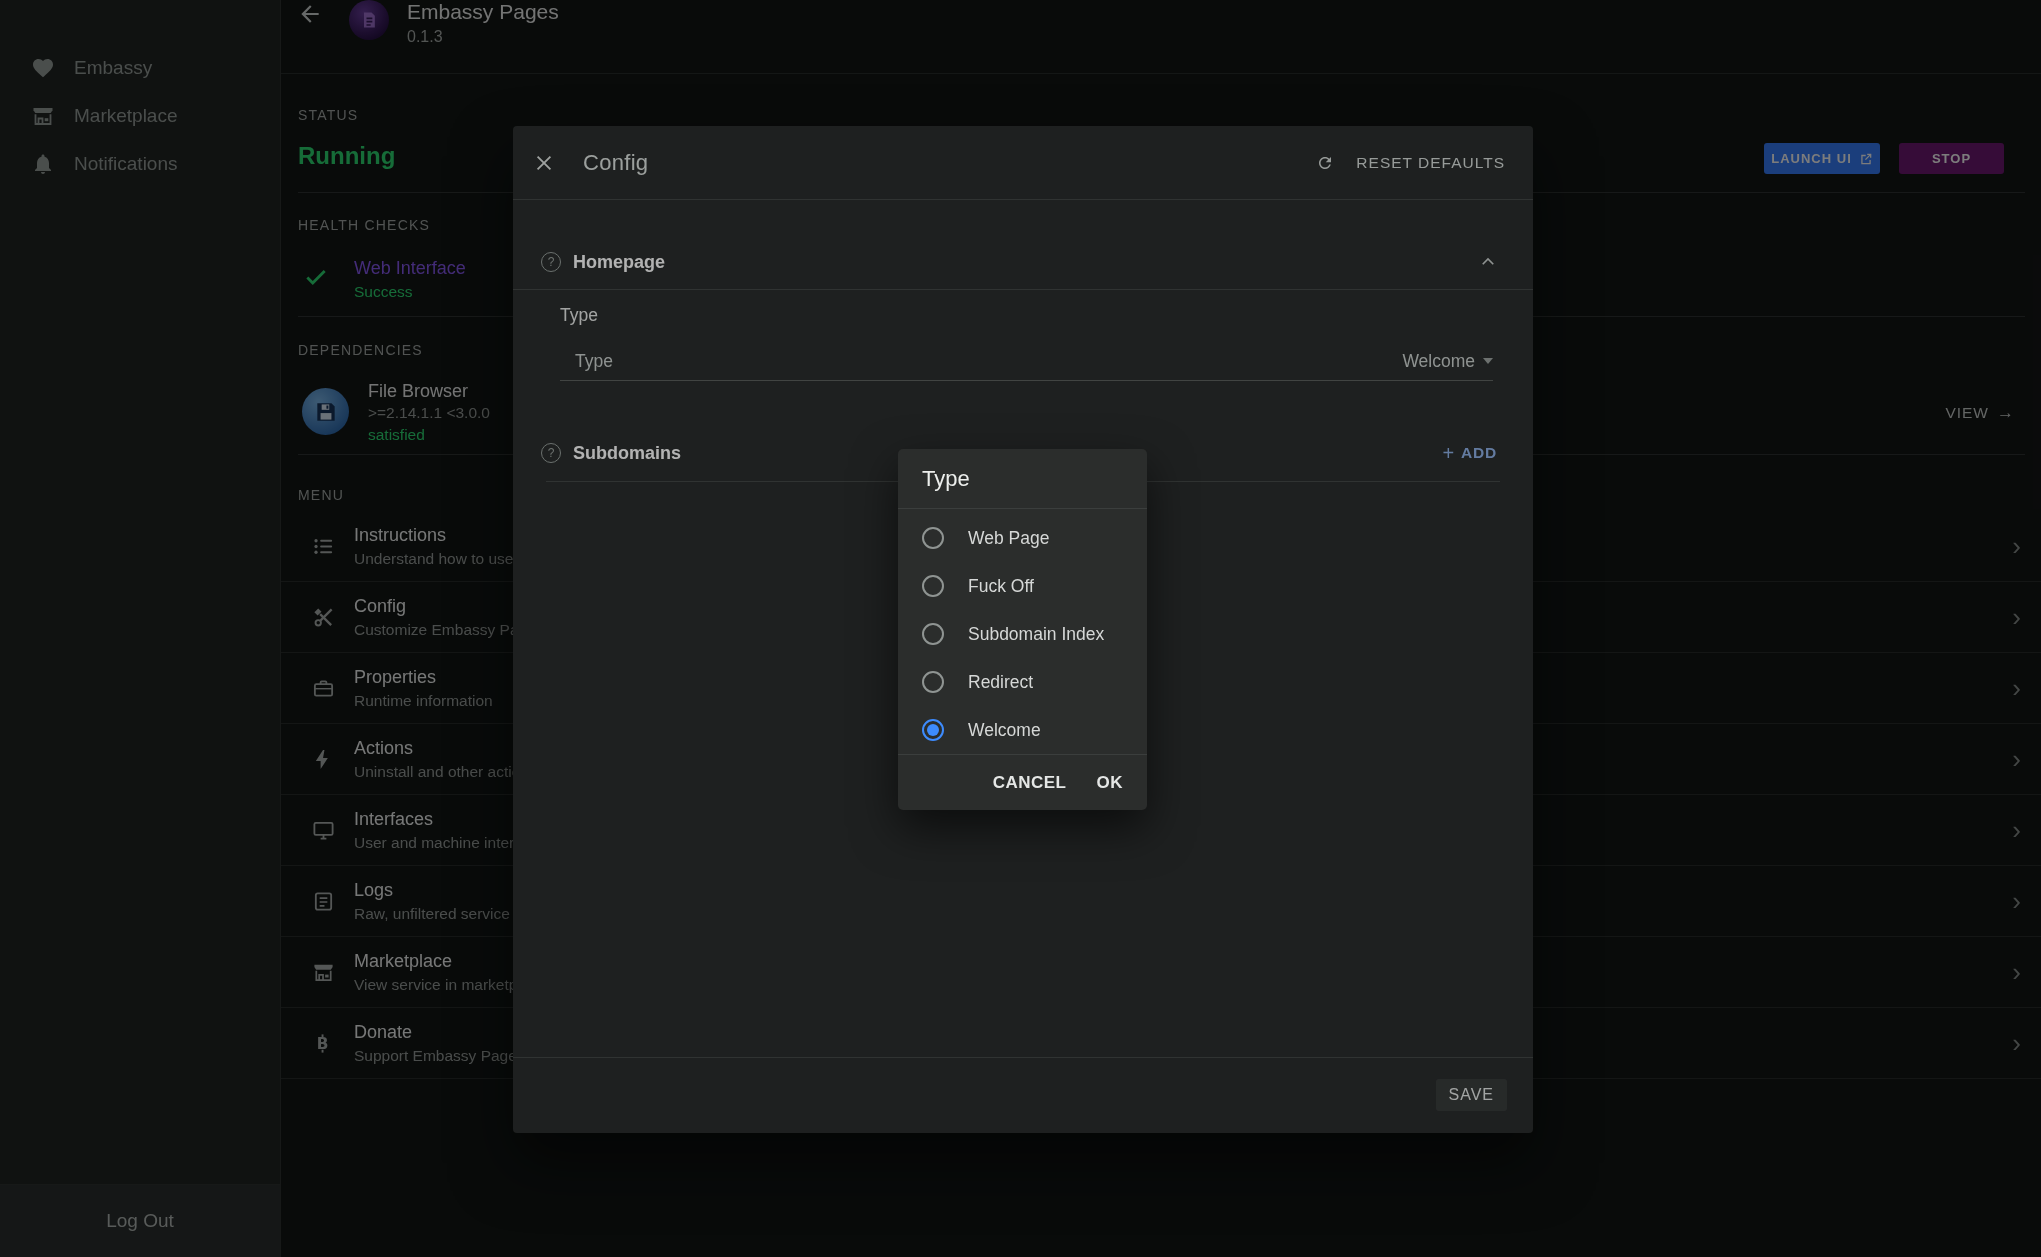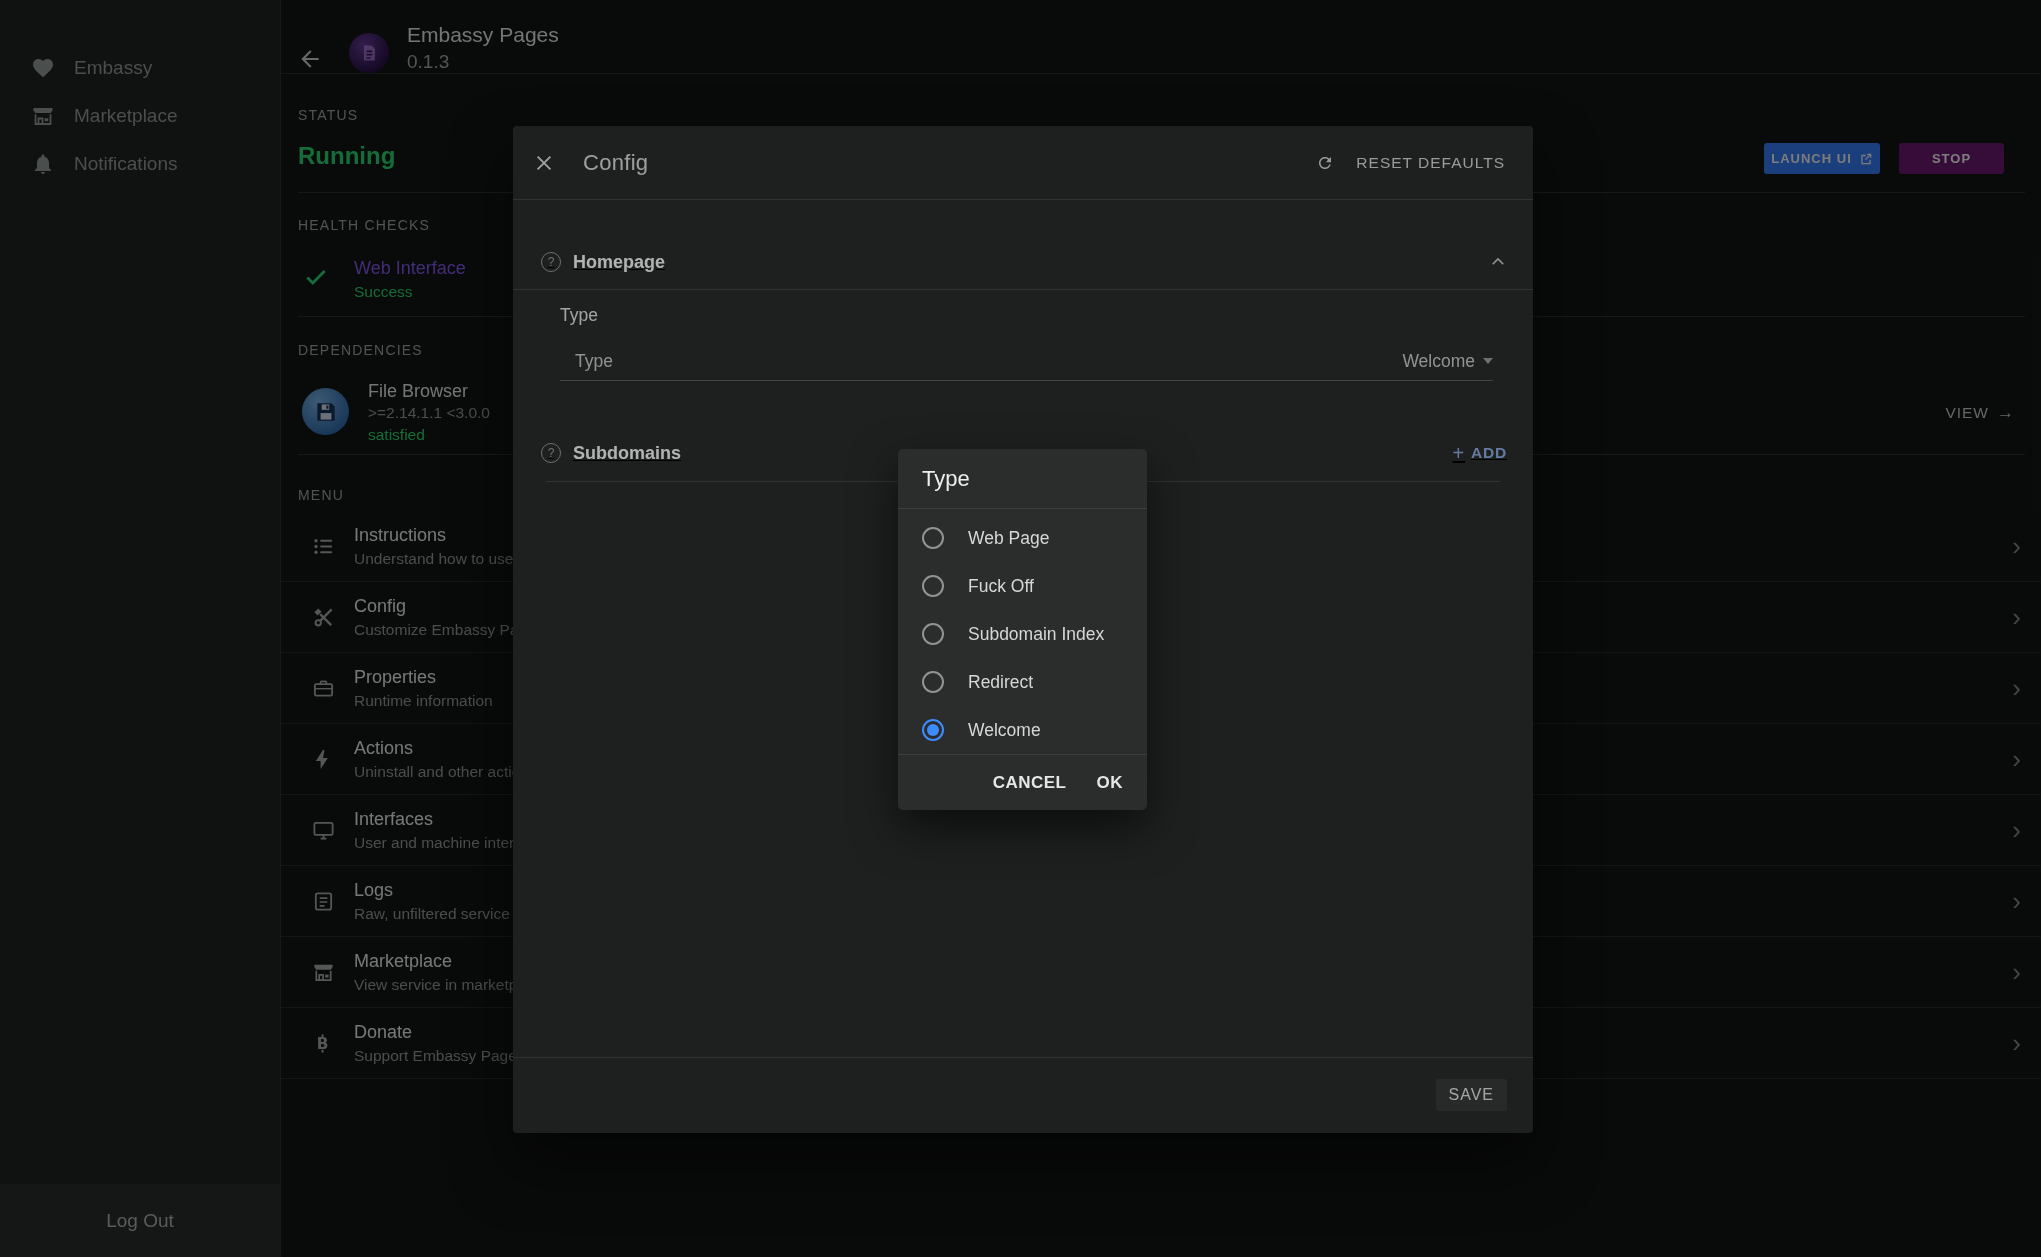--- a/index.html
+++ b/index.html
@@ -12,28 +12,28 @@
   .logo .accent { color:#e8483a; }
   .nav { margin-top:44px; }
   .nav-item { display:flex; align-items:center; height:48px; padding-left:30px; color:#9aa19d; font-size:19px; cursor:pointer; }
   .nav-item.active { color:#ffffff; font-weight:bold; }
   .nav-item .nic { width:26px; height:26px; margin-right:18px; display:flex; align-items:center; justify-content:center; }
   .nav-item .nic svg { width:24px; height:24px; }
   .logout { position:absolute; bottom:0; left:0; right:0; height:73px; display:flex; align-items:center; justify-content:center; color:#b6bcb9; font-size:19px; background:rgba(255,255,255,.05); border-top:1px solid #303433; }
 
   
   .main { position:absolute; left:281px; top:0; right:0; bottom:0; background:#141716; z-index:1; }
-  .main-header { position:absolute; top:0; left:0; right:0; height:74px; border-bottom:1px solid #2c302f; display:flex; align-items:flex-end; padding-left:16px; }
+  .main-header { position:absolute; top:0; left:0; right:0; height:74px; border-bottom:1px solid #2c302f; display:flex; align-items:flex-start; padding-left:16px; }
   .back-btn { width:28px; height:28px; color:#d3d8d6; display:flex; align-items:center; }
   .back-btn svg { width:26px; height:26px; }
   .app-avatar { width:40px; height:40px; border-radius:50%; margin-left:24px; background:radial-gradient(circle at 38% 32%, #6b3fa0, #2a1248 75%); display:flex; align-items:center; justify-content:center; }
   .app-avatar svg { width:20px; height:20px; }
   .title-block { margin-left:18px; }
   .page-title { font-size:21px; color:#eceeed; font-weight:500; }
-  .page-version { font-size:19px; color:#a9afac; margin-top:4px; }
+  .page-version { font-size:16px; color:#a9afac; margin-top:4px; }
 
   .sec-heading { position:absolute; left:17px; font-size:14px; color:#a7adaa; letter-spacing:1.2px; }
   .divider { position:absolute; left:17px; right:16px; height:1px; background:#323634; }
 
   .running { position:absolute; left:17px; top:142px; font-size:24px; font-weight:600; color:#2fdf75; }
 
   .btn { position:absolute; top:143px; height:31px; border-radius:3px; display:flex; align-items:center; justify-content:center; gap:7px; font-size:13px; font-weight:bold; letter-spacing:1px; color:#ffffff; cursor:pointer; }
   .btn-launch { left:1483px; width:116px; background:#3880ff; }
   .btn-launch svg { width:14px; height:14px; }
   .btn-stop { left:1618px; width:105px; background:#701a75; }
@@ -66,21 +66,21 @@
 
   
   .modal { position:absolute; left:513px; top:126px; width:1020px; height:1007px; background:#2b2f2e; border-radius:4px; z-index:20; box-shadow:0 30px 60px rgba(0,0,0,.5); }
   .modal-header { position:absolute; top:0; left:0; right:0; height:74px; display:flex; align-items:center; padding:0 28px 0 18px; border-bottom:1px solid #454a48; }
   .close-x { width:26px; height:26px; color:#e4e8e6; cursor:pointer; display:flex; align-items:center; justify-content:center; }
   .close-x svg { width:22px; height:22px; }
   .modal-title { font-size:22px; color:#dfe4e1; margin-left:26px; letter-spacing:.3px; }
   .reset-btn { margin-left:auto; display:flex; align-items:center; gap:22px; color:#d9dedc; font-size:15.5px; letter-spacing:1px; cursor:pointer; }
   .reset-btn svg { width:18px; height:18px; }
 
-  .section-row { position:absolute; left:28px; right:26px; height:48px; display:flex; align-items:center;text-decoration:underline; }
+  .section-row { position:absolute; left:28px; right:36px; height:48px; display:flex; align-items:center; }
   .help-circle { width:20px; height:20px; border:1.5px solid #9aa19e; border-radius:50%; color:#9aa19e; font-size:12px; display:flex; align-items:center; justify-content:center; margin-right:12px; flex:0 0 auto; }
   .help-circle::after { content:"?"; }
   .section-label { font-size:18px; font-weight:bold; color:#ffffff; }
   .section-chevron { margin-left:auto; color:#cdd2d0; display:flex; }
   .section-chevron svg { width:18px; height:18px; }
   .m-divider { position:absolute; height:1px; background:#454a48; }
 
   .group-label { position:absolute; left:47px; top:179px; font-size:17.5px; font-weight:500; color:#e8eae9; }
   .form-item { position:absolute; left:47px; right:40px; top:216px; height:39px; display:flex; align-items:center; border-bottom:1px solid #5d625f; padding-left:15px; cursor:pointer; }
   .form-item .f-label { font-size:17.5px; color:#ccd1cf; }

